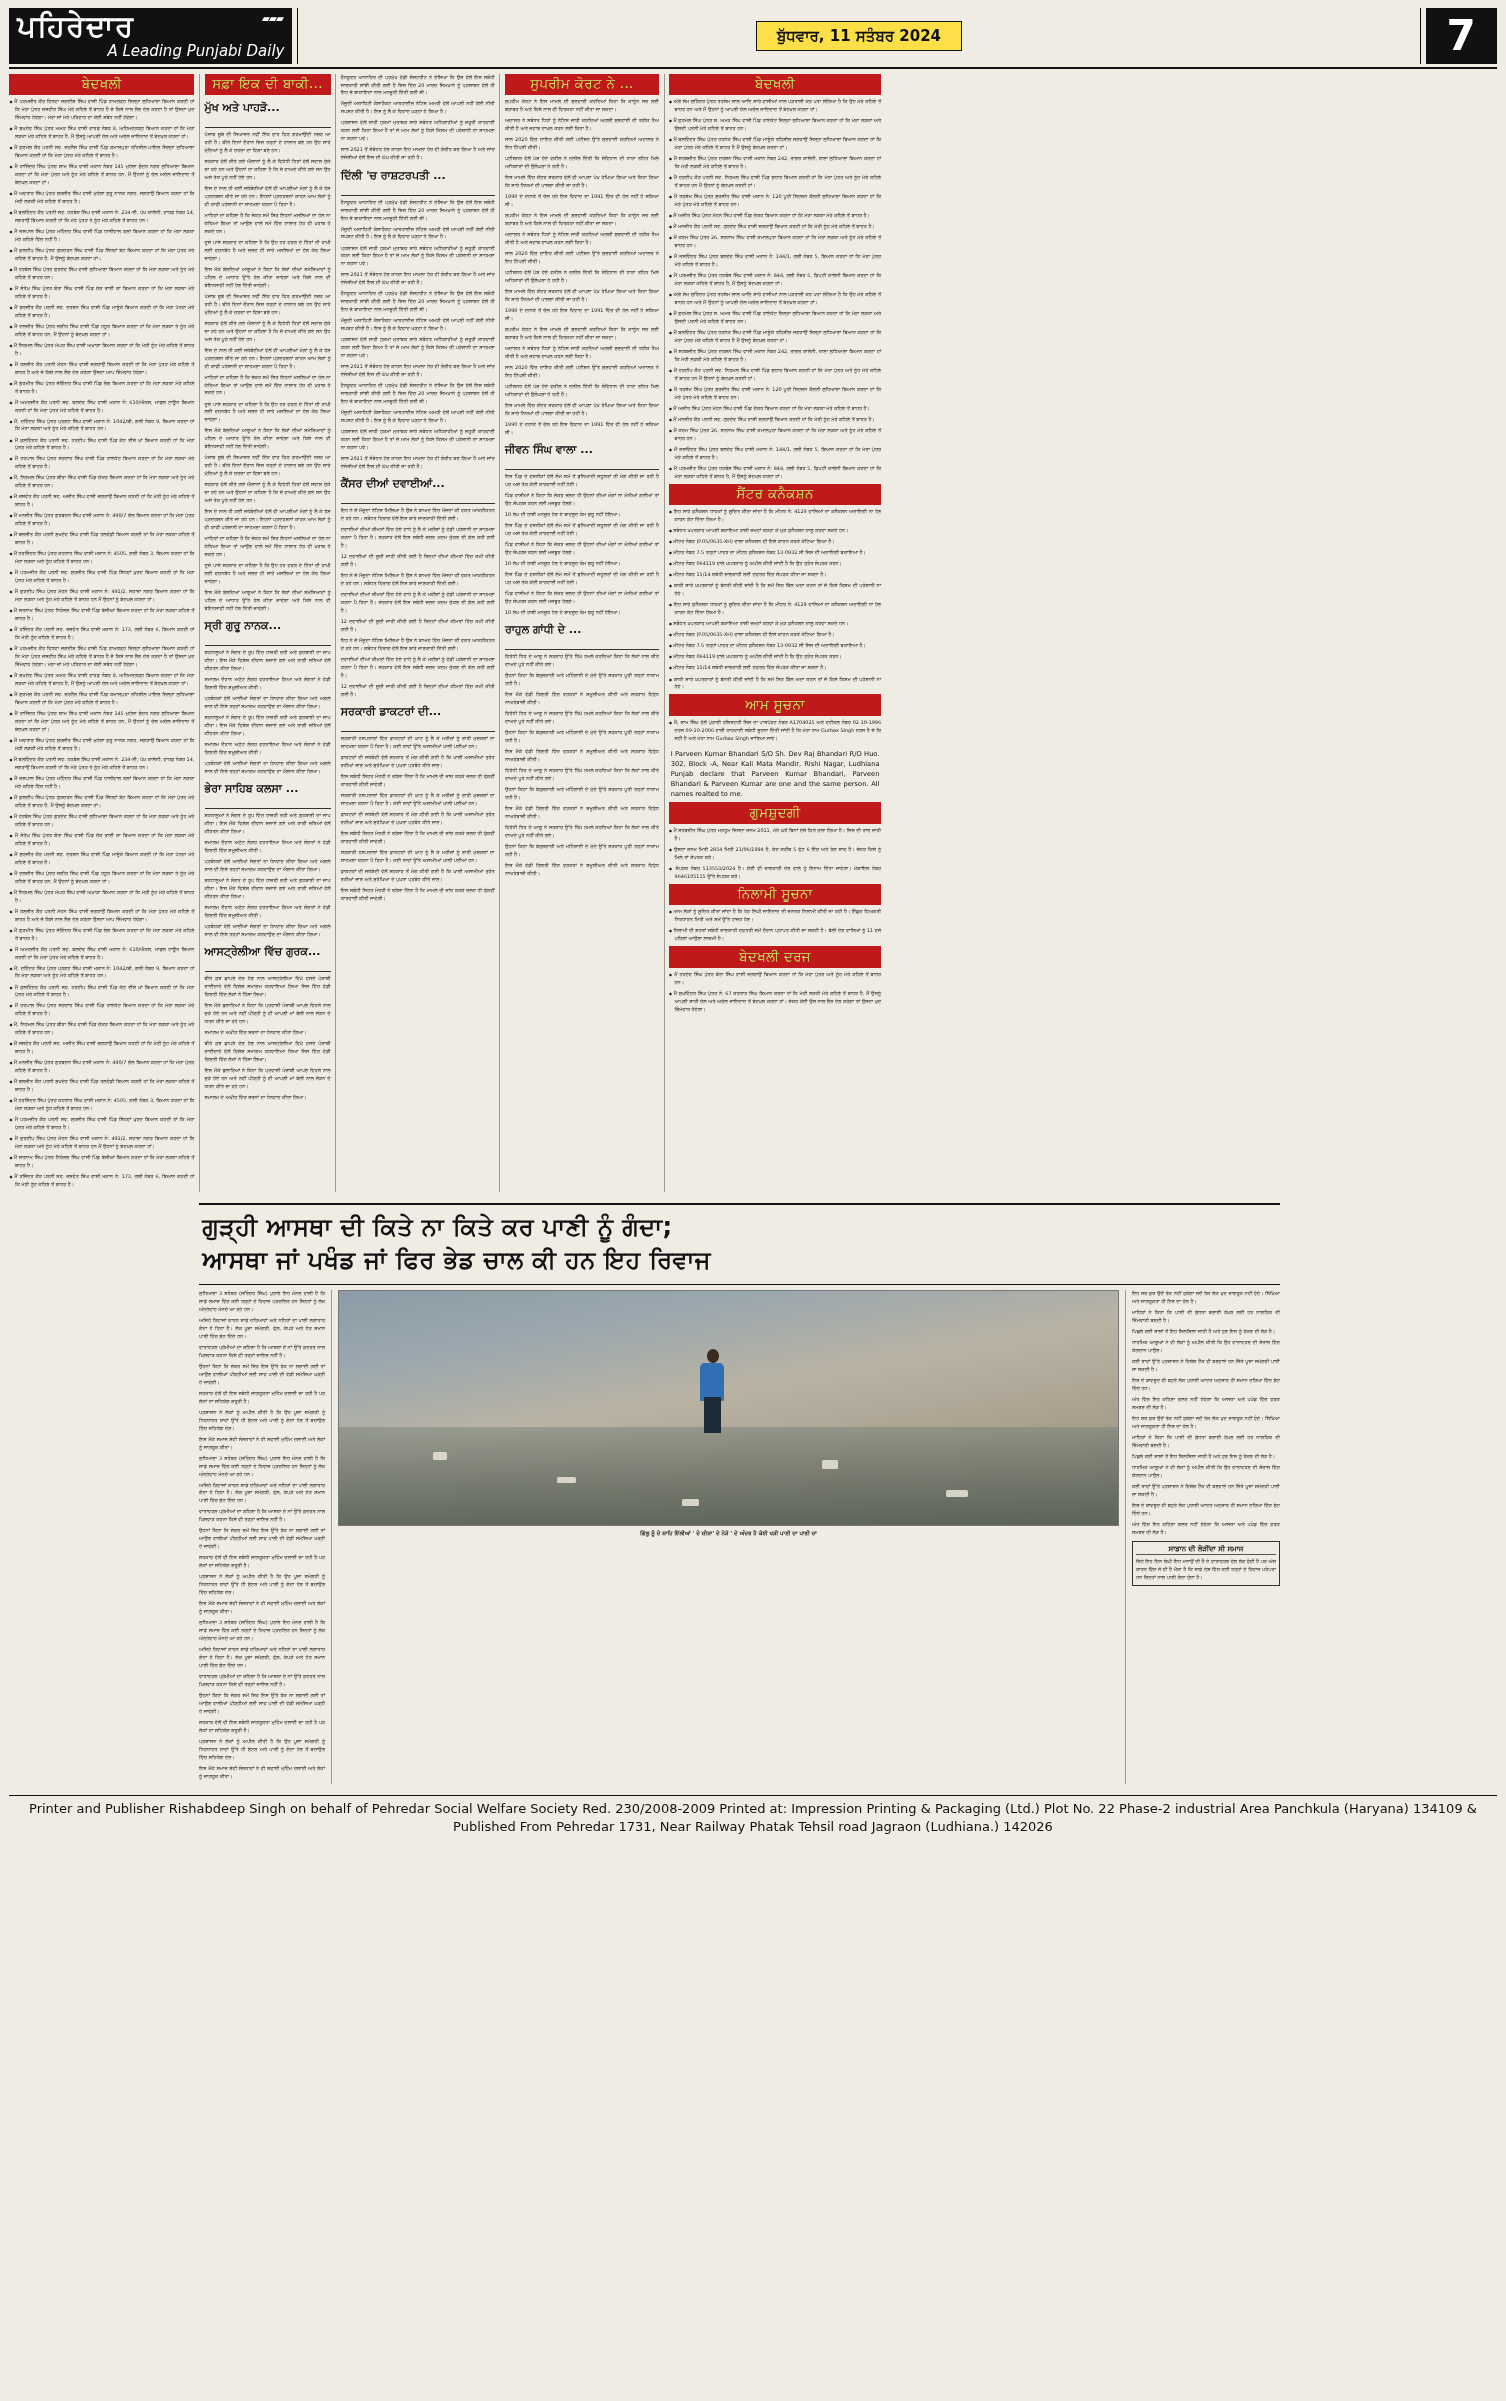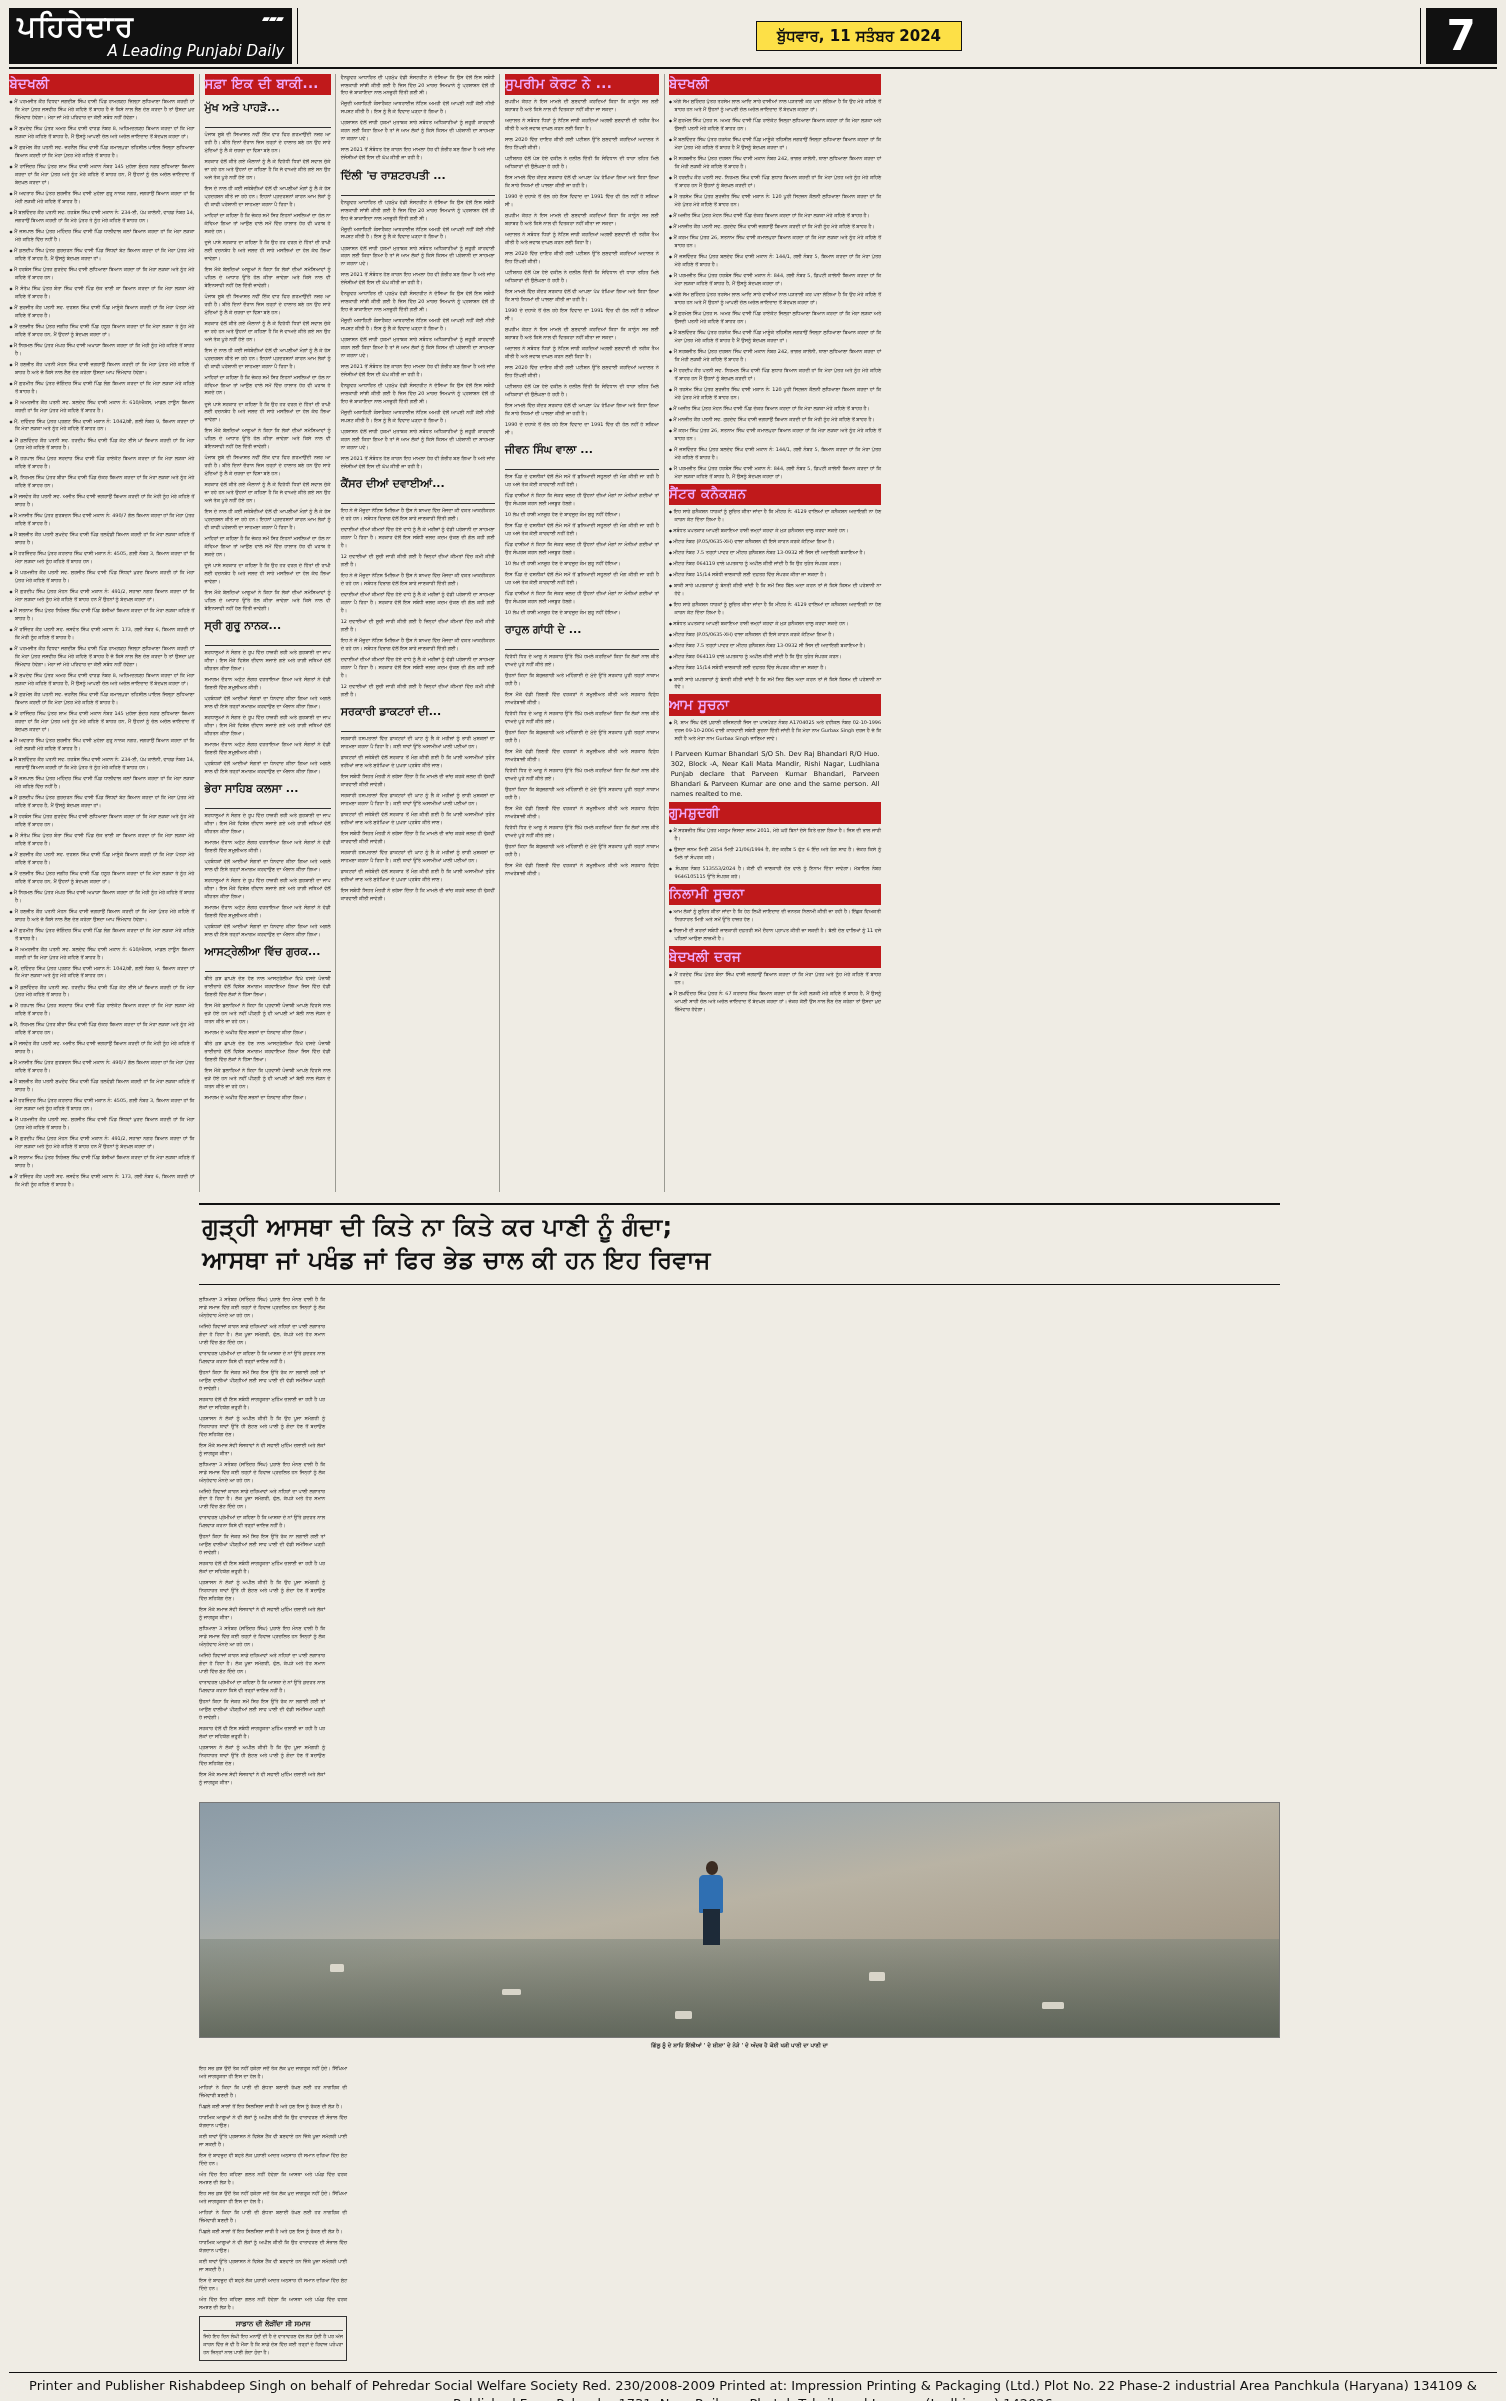--- a/index.html
+++ b/index.html
@@ -88,22 +88,23 @@
   }
   .col { }
   .col-1 { width: 185px; }
   .col-2 { width: 126px; }
   .col-3 { width: 154px; }
   .col-4 { width: 154px; }
   .col-8 { width: 212px; }
   .vrule { width: 0.8px; background: #9a9a92; }
   .section-head {
     background: #c0191b;
-    color: #f0abfc;
-    font-weight: bold;
+    color: #bef264;
+    text-align: center;
+    font-weight: normal;
     font-size: 13.3px;
     padding: 2.4px 0 3.1px 0;
     margin-bottom: 3.1px;
     letter-spacing: 0.4px;
   }
   .sub-head {
     font-weight: bold;
     font-size: 11px;
     margin: 6.3px 0 3.1px 0;
     border-bottom: 0.8px solid #333;
@@ -511,21 +512,21 @@
 
   <div style="display:flex; gap:4.7px; margin-top:4.7px;">
     <div class="col-1" style="width:185px;"></div>
     <div style="flex:1;">
       <div class="banner">
         <h1>
           <span>ਗੁੜ੍ਹੀ ਆਸਥਾ ਦੀ ਕਿਤੇ ਨਾ ਕਿਤੇ ਕਰ ਪਾਣੀ ਨੂੰ ਗੰਦਾ;</span><br>
           <span>ਆਸਥਾ ਜਾਂ ਪਖੰਡ ਜਾਂ ਫਿਰ ਭੇਡ ਚਾਲ ਕੀ ਹਨ ਇਹ ਰਿਵਾਜ</span>
         </h1>
       </div>
-      <div style="display:flex; gap:6.3px; margin-top:11px;flex-direction:column;">
+      <div style="display:flex; gap:6.3px; margin-top:5px;">
         <div style="width:126px;">
           <div class="body-text" id="bl">
               <p>ਲੁਧਿਆਣਾ 3 ਸਤੰਬਰ (ਸਤਿੰਦਰ ਸਿੰਘ) ਪੁਰਾਣੇ ਇਹ ਮੰਨਣ ਵਾਲੀ ਹੈ ਕਿ ਸਾਡੇ ਸਮਾਜ ਵਿੱਚ ਕਈ ਤਰ੍ਹਾਂ ਦੇ ਰਿਵਾਜ ਪ੍ਰਚਲਿਤ ਹਨ ਜਿਨ੍ਹਾਂ ਨੂੰ ਲੋਕ ਅੰਨ੍ਹੇਵਾਹ ਮੰਨਦੇ ਆ ਰਹੇ ਹਨ।</p>
               <p>ਅਜਿਹੇ ਰਿਵਾਜਾਂ ਕਾਰਨ ਸਾਡੇ ਦਰਿਆਵਾਂ ਅਤੇ ਨਹਿਰਾਂ ਦਾ ਪਾਣੀ ਲਗਾਤਾਰ ਗੰਦਾ ਹੋ ਰਿਹਾ ਹੈ। ਲੋਕ ਪੂਜਾ ਸਮੱਗਰੀ, ਫੁੱਲ, ਕੱਪੜੇ ਅਤੇ ਹੋਰ ਸਮਾਨ ਪਾਣੀ ਵਿੱਚ ਸੁੱਟ ਦਿੰਦੇ ਹਨ।</p>
               <p>ਵਾਤਾਵਰਣ ਪ੍ਰੇਮੀਆਂ ਦਾ ਕਹਿਣਾ ਹੈ ਕਿ ਆਸਥਾ ਦੇ ਨਾਂ ਉੱਤੇ ਕੁਦਰਤ ਨਾਲ ਖਿਲਵਾੜ ਕਰਨਾ ਕਿਸੇ ਵੀ ਤਰ੍ਹਾਂ ਜਾਇਜ਼ ਨਹੀਂ ਹੈ।</p>
               <p>ਉਹਨਾਂ ਕਿਹਾ ਕਿ ਜੇਕਰ ਸਮੇਂ ਸਿਰ ਇਸ ਉੱਤੇ ਰੋਕ ਨਾ ਲਗਾਈ ਗਈ ਤਾਂ ਆਉਣ ਵਾਲੀਆਂ ਪੀੜ੍ਹੀਆਂ ਲਈ ਸਾਫ ਪਾਣੀ ਦੀ ਵੱਡੀ ਸਮੱਸਿਆ ਖੜ੍ਹੀ ਹੋ ਜਾਵੇਗੀ।</p>
               <p>ਸਰਕਾਰ ਵੱਲੋਂ ਵੀ ਇਸ ਸਬੰਧੀ ਜਾਗਰੂਕਤਾ ਮੁਹਿੰਮ ਚਲਾਈ ਜਾ ਰਹੀ ਹੈ ਪਰ ਲੋਕਾਂ ਦਾ ਸਹਿਯੋਗ ਜ਼ਰੂਰੀ ਹੈ।</p>
               <p>ਪ੍ਰਸ਼ਾਸਨ ਨੇ ਲੋਕਾਂ ਨੂੰ ਅਪੀਲ ਕੀਤੀ ਹੈ ਕਿ ਉਹ ਪੂਜਾ ਸਮੱਗਰੀ ਨੂੰ ਨਿਰਧਾਰਤ ਥਾਵਾਂ ਉੱਤੇ ਹੀ ਸੁੱਟਣ ਅਤੇ ਪਾਣੀ ਨੂੰ ਗੰਦਾ ਹੋਣ ਤੋਂ ਬਚਾਉਣ ਵਿੱਚ ਸਹਿਯੋਗ ਦੇਣ।</p>
               <p>ਇਸ ਮੌਕੇ ਸਮਾਜ ਸੇਵੀ ਸੰਸਥਾਵਾਂ ਨੇ ਵੀ ਸਫਾਈ ਮੁਹਿੰਮ ਚਲਾਈ ਅਤੇ ਲੋਕਾਂ ਨੂੰ ਜਾਗਰੂਕ ਕੀਤਾ।</p>
               <p>ਲੁਧਿਆਣਾ 3 ਸਤੰਬਰ (ਸਤਿੰਦਰ ਸਿੰਘ) ਪੁਰਾਣੇ ਇਹ ਮੰਨਣ ਵਾਲੀ ਹੈ ਕਿ ਸਾਡੇ ਸਮਾਜ ਵਿੱਚ ਕਈ ਤਰ੍ਹਾਂ ਦੇ ਰਿਵਾਜ ਪ੍ਰਚਲਿਤ ਹਨ ਜਿਨ੍ਹਾਂ ਨੂੰ ਲੋਕ ਅੰਨ੍ਹੇਵਾਹ ਮੰਨਦੇ ਆ ਰਹੇ ਹਨ।</p>

